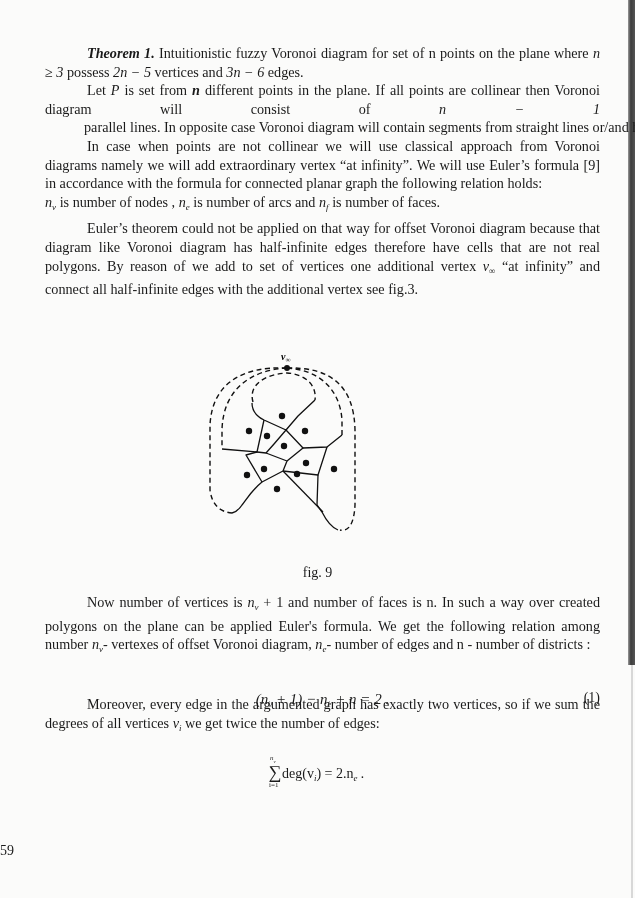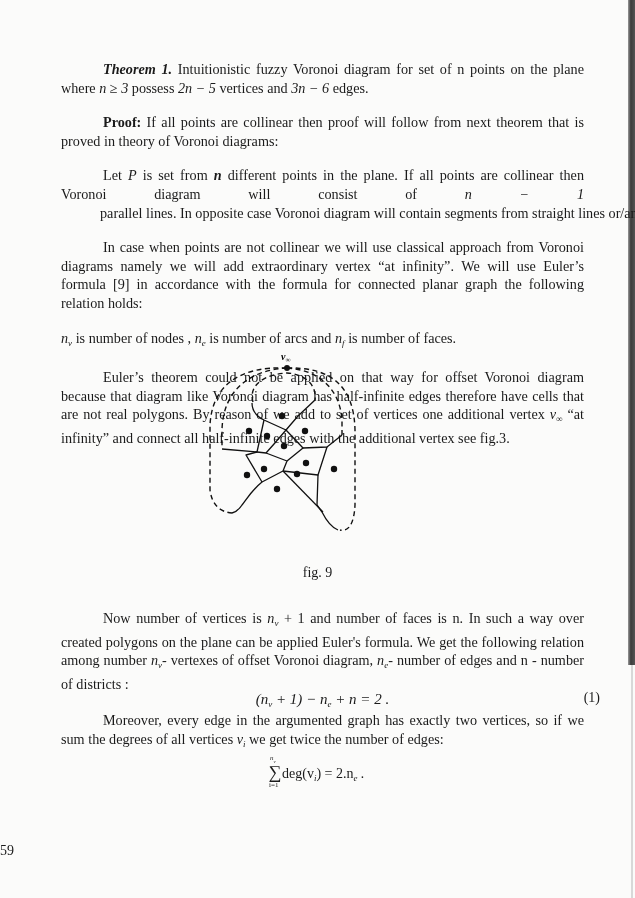--- a/index.html
+++ b/index.html
@@ -14,21 +14,21 @@
     background: linear-gradient(to right, #9a9a9a, #3c3c3c 40%, #555 100%);
   }
   .page-edge-lower {
     position: absolute; right: 2px; top: 665px; width: 2px; height: 233px;
     background: #d8d8d8;
   }
   .text {
     position: absolute; left: 45px; width: 555px;
     font-size: 14.2px; line-height: 18.6px; text-align: justify;
   }
-  .p { margin: 16px; }
+  .p { margin: 0; }
   .indent { text-indent: 42px; }
   .math { font-style: italic; }
   .center { text-align: center; }
   sub { font-size: 9px; vertical-align: -3px; font-style: italic; }
   #figure { position: absolute; left: 170px; top: 340px; width: 230px; height: 220px; }
   .caption { position: absolute; left: 0; width: 635px; top: 565px; text-align: center; font-size: 14px; }
   .eq-num { position: absolute; right: 35px; }
   .sum-block { position: absolute; left: 268px; top: 762px; font-size: 14px; font-style: italic; }
   .sum-sym { position: relative; display: inline-block; font-style: normal; font-size: 18px; width: 14px; text-align: center; }
   .sum-top { position: absolute; top: -8px; left: 2px; font-size: 7px; font-style: italic; }
@@ -37,21 +37,20 @@
 </style>
 </head>
 <body>
 
 <div class="page-edge"></div>
 <div class="page-edge-lower"></div>
 
 <div class="text" style="top:44px;">
   <p class="p indent"><b><i>Theorem 1.</i></b><span> Intuitionistic fuzzy Voronoi diagram for set of n points on the plane where </span><span class="math">n ≥ 3</span><span> possess </span><span class="math">2n − 5</span><span> vertices and </span><span class="math">3n − 6</span><span> edges.</span></p>
 
-  <p class="p indent"><b>Proof:</b><span> If all points are collinear then proof will follow from next theorem that is proved in theory of Voronoi diagrams:</span></p>
 
   <p class="p indent"><span>Let </span><span class="math">P</span><span> is set from </span><b class="math">n</b><span> different points in the plane. If all points are collinear then Voronoi diagram will consist of </span><span class="math">n − 1</span><span style="white-space:pre">           parallel lines. In opposite case Voronoi diagram will contain segments from straight lines or/and half-lines.</span></p>
 
   <p class="p indent">In case when points are not collinear we will use classical approach from Voronoi diagrams namely we will add extraordinary vertex “at infinity”. We will use Euler’s formula [9] in accordance with the formula for connected planar graph the following relation holds:</p>
 
 
   <p class="p"><span class="math">n<sub>v</sub></span><span> is number of nodes , </span><span class="math">n<sub>e</sub></span><span> is number of arcs and </span><span class="math">n<sub>f</sub></span><span> is number of faces.</span></p>
 
   <p class="p indent" style="margin-top:3px;"><span>Euler’s theorem could not be applied on that way for offset Voronoi diagram because that diagram like Voronoi diagram has half-infinite edges therefore have cells that are not real polygons. By reason of we add to set of vertices one additional vertex </span><span class="math">v</span><sub>∞</sub><span> “at infinity” and connect all half-infinite edges with the additional vertex see fig.3.</span></p>
 </div>

